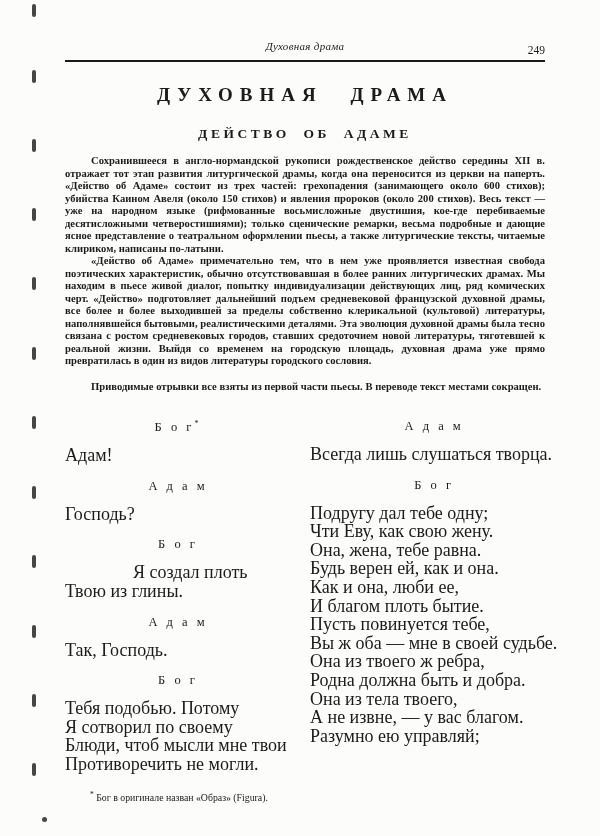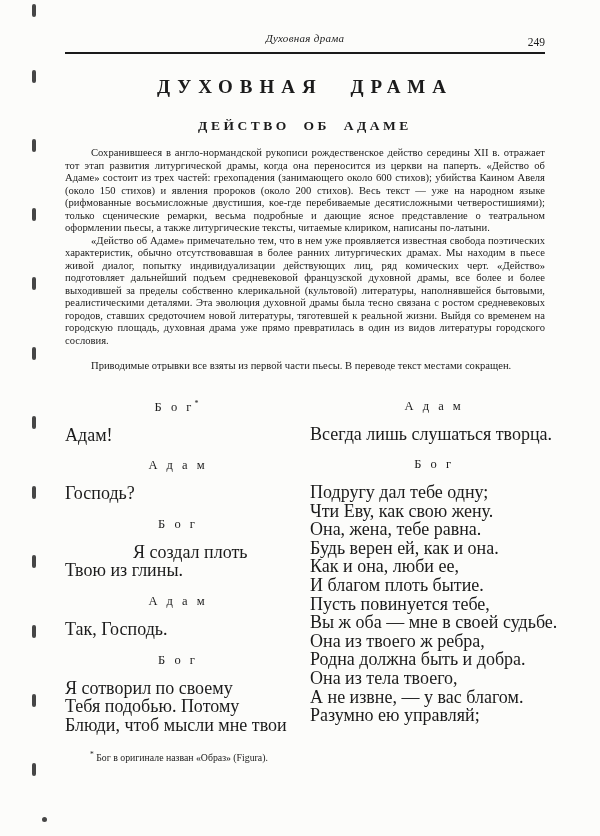--- a/index.html
+++ b/index.html
@@ -3,21 +3,21 @@
 <meta charset="utf-8">
 <style>
   * { box-sizing: border-box; }
   html, body { margin: 0; padding: 0; }
   body {
     width: 600px; height: 836px; overflow: hidden; position: relative;
     background: #fcfcfa;
     color: #1b1b1b;
     font-family: "Liberation Serif", "DejaVu Serif", serif;
   }
-  .page { position: relative; width: 100%; height: 100%; padding: 32px 55px 0 65px; }
+  .page { position: relative; width: 100%; height: 100%; padding: 40px 55px 0 65px; }
 
   
   .artifacts i { position: absolute; left: 32px; width: 4px; height: 13px;
                  background: #262626; border-radius: 2px; opacity: .85; display: block; }
   .artifacts i:nth-of-type(1){top:4px}   .artifacts i:nth-of-type(2){top:70px}
   .artifacts i:nth-of-type(3){top:139px} .artifacts i:nth-of-type(4){top:208px}
   .artifacts i:nth-of-type(5){top:277px} .artifacts i:nth-of-type(6){top:347px}
   .artifacts i:nth-of-type(7){top:416px} .artifacts i:nth-of-type(8){top:486px}
   .artifacts i:nth-of-type(9){top:555px} .artifacts i:nth-of-type(10){top:625px}
   .artifacts i:nth-of-type(11){top:694px}.artifacts i:nth-of-type(12){top:763px}
@@ -28,21 +28,21 @@
                    font-style: italic; font-size: 11px; letter-spacing: .3px; }
   .page-number { position: absolute; right: 0; top: 4px; font-size: 11.5px; }
   .header-rule { height: 2px; background: #1a1a1a; margin-top: 6px; }
 
   h1.chapter { margin: 22px 0 0; text-align: center; font-size: 19px; font-weight: bold;
                letter-spacing: 7px; word-spacing: 16px; white-space: nowrap; }
   h2.section { margin: 20px 0 0; text-align: center; font-size: 13.5px; font-weight: bold;
                letter-spacing: 3.5px; word-spacing: 7px; }
 
   .intro { margin-top: 13px; font-size: 10.6px; line-height: 12.5px; text-align: justify; }
-  .intro p { margin: 0; text-indent: 26px; }
+  .intro p { margin: 0; text-indent: 26px; font-weight: bold; }
   .intro p.spaced { margin-top: 13px; }
 
   .dialogue { display: flex; margin-top: 26px; }
   .col-left  { flex: none; width: 225px; margin-right: 20px; }
   .col-right { flex: 1; }
   .speaker { text-align: center; font-size: 12.5px; letter-spacing: 2px; word-spacing: 2px;
              margin: 14px 0 11px; white-space: pre; }
   .col-left .speaker:first-child, .col-right .speaker:first-child { margin-top: 0; }
   .verse { font-size: 18px; line-height: 18.6px; }
   .vl { white-space: nowrap; }
@@ -91,23 +91,24 @@
       <div class="verse">
         <div class="vl indent">Я создал плоть</div>
         <div class="vl">Твою из глины.</div>
       </div>
       <div class="speaker">А д а м</div>
       <div class="verse">
         <div class="vl">Так, Господь.</div>
       </div>
       <div class="speaker">Б о г</div>
       <div class="verse">
+        <div class="vl">Тебя подобью. Потому</div>
         <div class="vl">Я сотворил по своему</div>
-        <div class="vl">Тебя подобью. Потому</div>
         <div class="vl">Блюди, чтоб мысли мне твои</div>
+        <div class="vl">Противоречить не могли.</div>
       </div>
     </div>
 
     <div class="col-right">
       <div class="speaker">А д а м</div>
       <div class="verse">
         <div class="vl">Всегда лишь слушаться творца.</div>
       </div>
       <div class="speaker">Б о г</div>
       <div class="verse">

